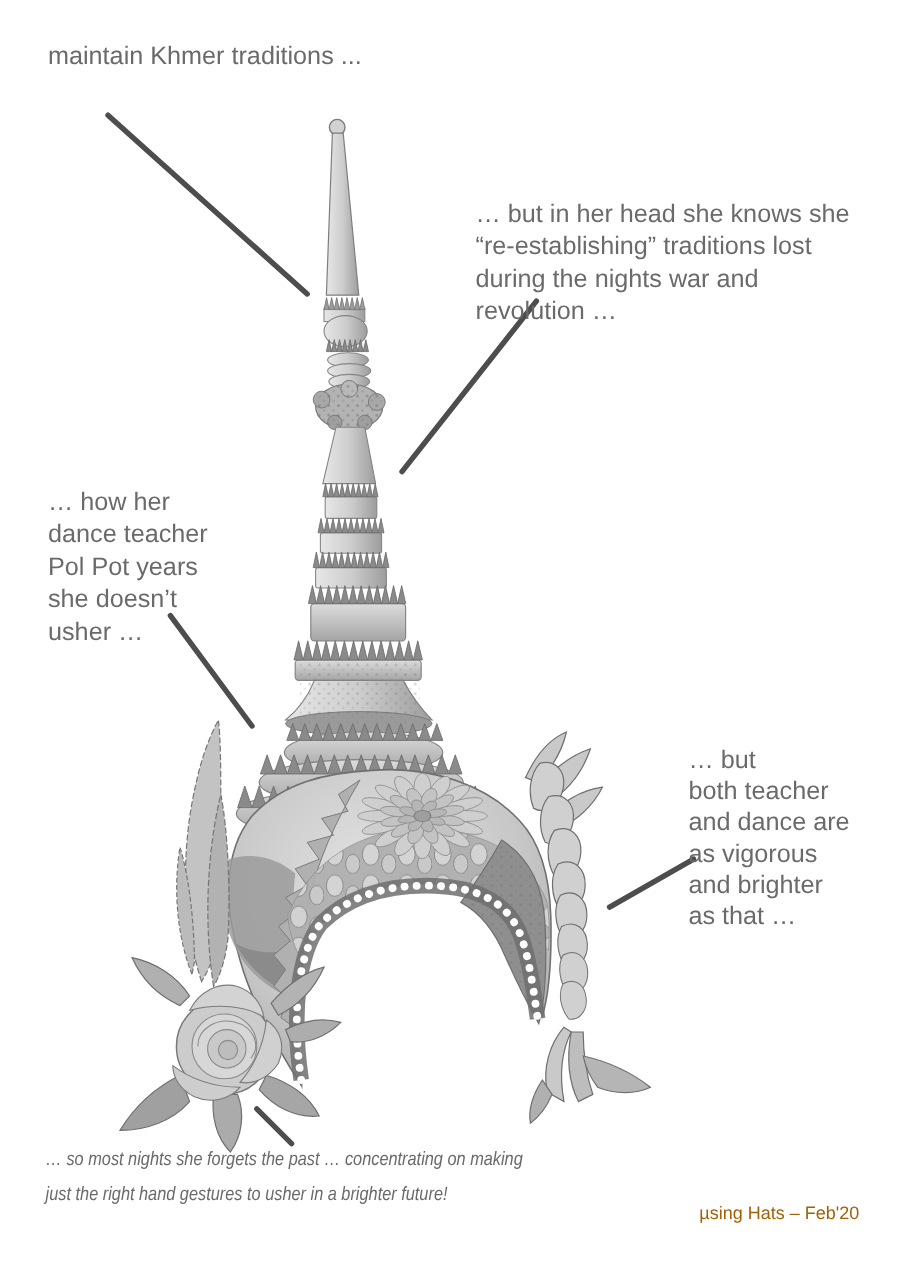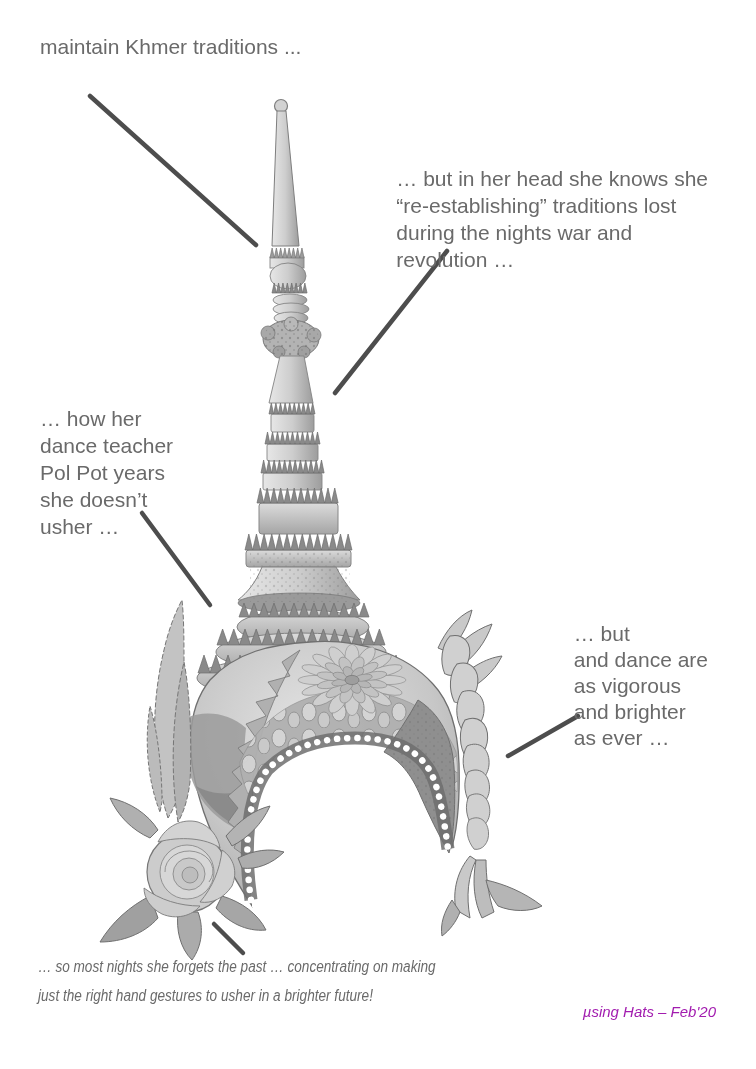--- a/index.html
+++ b/index.html
@@ -15,21 +15,21 @@
   .stage{position:absolute;inset:0;}
   svg.art{position:absolute;left:0;top:0;width:756px;height:1069px;}
   .ann{position:absolute;color:var(--text-color);font-size:21px;line-height:27px;white-space:nowrap;}
   .ann.right{text-align:left;}
   .ann-top-left{left:40px;top:33px;}
   .ann-upper-right{right:48px;top:165px;}
   .ann-mid-left{left:40px;top:405px;}
   .ann-lower-right{right:48px;top:601px;line-height:26px;margin-top:20px;}
   .ann-bottom{left:38px;top:952px;font-size:16px;line-height:29px;font-style:italic;}
   .ann-bottom .cond{display:inline-block;transform:scaleX(0.85);transform-origin:0 50%;}
-  .credit{position:absolute;right:40px;top:1003px;color:#a21caf;font-size:15px;font-style:italic;white-space:nowrap;text-align:right;}
+  .credit{position:absolute;right:40px;top:1003px;color:#a16207;font-size:15px;white-space:nowrap;text-align:right;}
   .zig{fill:#9c9c9c;stroke:#777777;stroke-width:.7;}
   .zigd{fill:#8a8a8a;stroke:#6d6d6d;stroke-width:.7;}
   .body-seg{fill:url(#gv);stroke:#868686;stroke-width:.9;}
 </style>
 </head>
 <body>
 
 <div class="stage">
 
   <svg class="art" viewBox="0 0 756 1069" aria-hidden="true">
@@ -247,24 +247,25 @@
   <div class="ann ann-mid-left">
     <div>… how her</div>
     <div>dance teacher</div>
     <div>Pol Pot years</div>
     <div>she doesn’t</div>
     <div>usher …</div>
   </div>
 
   <div class="ann right ann-lower-right">
     <div>… but</div>
+    <div>both teacher</div>
     <div>and dance are</div>
     <div>as vigorous</div>
     <div>and brighter</div>
-    <div>as ever …</div>
+    <div>as that …</div>
   </div>
 
   <div class="ann ann-bottom">
     <div><span class="cond">… so most nights she forgets the past … concentrating on making</span></div>
     <div><span class="cond">just the right hand gestures to usher in a brighter future!</span></div>
   </div>
 
   <div class="credit">µsing Hats – Feb'20</div>
 </div>
 

